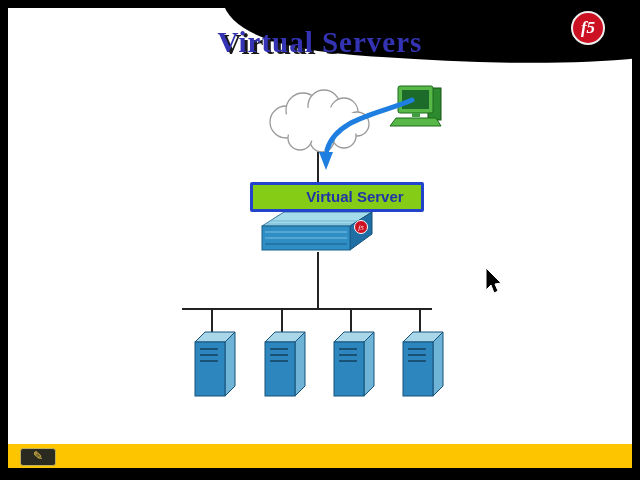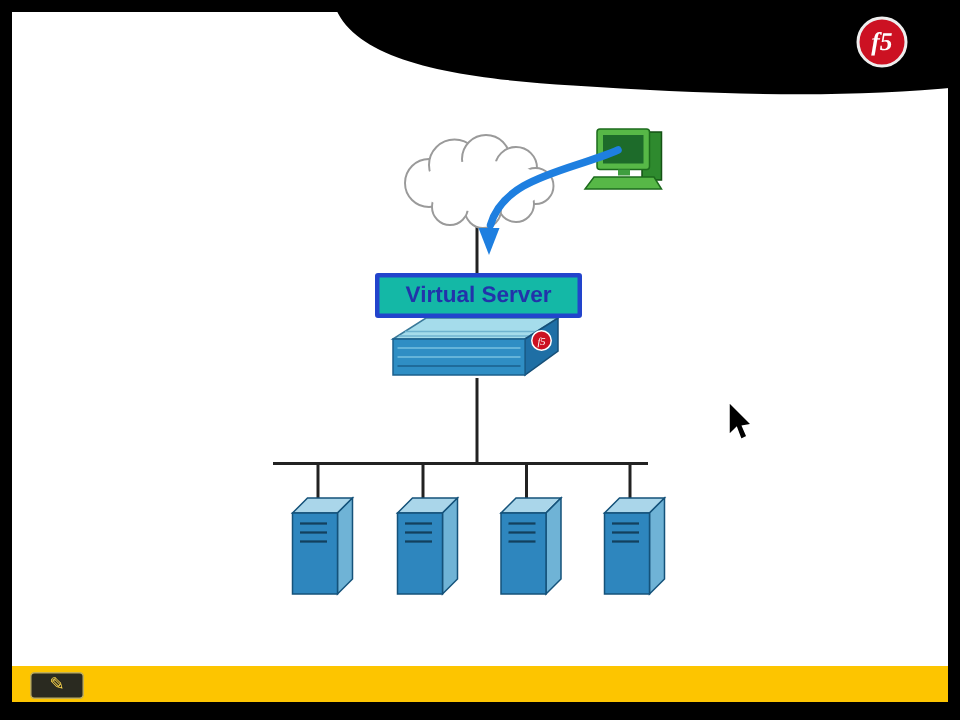--- a/index.html
+++ b/index.html
@@ -10,23 +10,23 @@
   html,body{margin:0;padding:0;background:#000;}
   .screen{position:relative;width:640px;height:480px;background:#000;overflow:hidden;
           font-family:"Liberation Sans",sans-serif;}
   .slide{position:absolute;left:8px;top:8px;width:624px;height:460px;background:#fff;}
   .overlay{position:absolute;left:0;top:0;width:640px;height:480px;}
   .title{position:absolute;left:190px;top:26px;width:260px;text-align:center;
          font-family:"Liberation Serif",serif;font-weight:bold;font-size:29px;
          color:var(--title);text-shadow:3px 2px 0 rgba(0,0,0,0.9);letter-spacing:1px;z-index:5;}
   .internet-label{position:absolute;left:276px;top:116px;width:88px;text-align:center;
          font-weight:bold;font-size:14px;color:#111;z-index:5;}
-  .vs-box{position:absolute;left:250px;top:182px;width:132px;height:24px;background:#14b8a6;
+  .vs-box{position:absolute;left:250px;top:182px;width:132px;height:24px;background:#84cc16;
          border:3px solid var(--box_border);border-radius:2px;text-align:center;line-height:24px;
-         font-weight:bold;font-size:15px;color:var(--box_text);z-index:5;}
+         font-weight:bold;font-size:15px;color:var(--box_text);z-index:5;padding-left:36px;}
   .f5-logo{position:absolute;left:571px;top:11px;width:34px;height:34px;border-radius:50%;
          background:var(--logo_red);border:2px solid #eee;box-sizing:border-box;z-index:6;
          text-align:center;line-height:30px;color:#fff;font-family:"Liberation Serif",serif;
          font-style:italic;font-weight:bold;font-size:17px;}
   .presenter-bar{position:absolute;left:8px;top:444px;width:624px;height:24px;
          background:var(--bar_yellow);z-index:6;}
   .pen-btn{position:absolute;left:12px;top:4px;width:34px;height:16px;background:#2a2a20;
          border:1px solid #bfae5a;border-radius:3px;color:#ffd84d;font-size:12px;
          line-height:15px;text-align:center;cursor:pointer;}
   .cl{fill:#fff;stroke:#9a9a9a;stroke-width:1.3;}
@@ -127,20 +127,21 @@
       <polygon class="twr-side" points="433,342 443,332 443,386 433,396"></polygon>
       <rect class="twr-front" x="403" y="342" width="30" height="54"></rect>
       <line class="slot" x1="408" y1="349" x2="426" y2="349"></line>
       <line class="slot" x1="408" y1="355" x2="426" y2="355"></line>
       <line class="slot" x1="408" y1="361" x2="426" y2="361"></line>
     </g>
 
     <polygon points="486,268 486,290 491,285 494,293 498,291 495,284 501,283" fill="#000" stroke="#fff" stroke-width="1"></polygon>
   </svg>
 
+  <div class="title">Virtual Servers</div>
   <div class="vs-box">
     <span>Virtual Server</span>
   </div>
   <div class="f5-logo">
     <span>f5</span>
   </div>
 
   <div class="presenter-bar">
     <div class="pen-btn">
       <span>✎</span>

